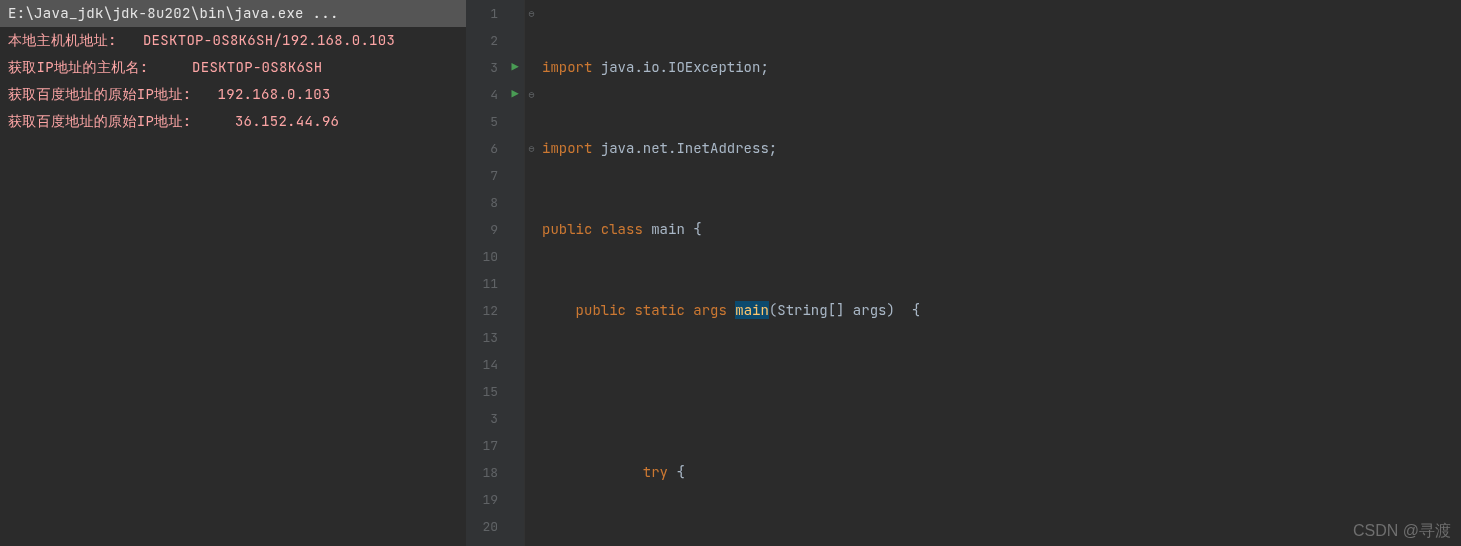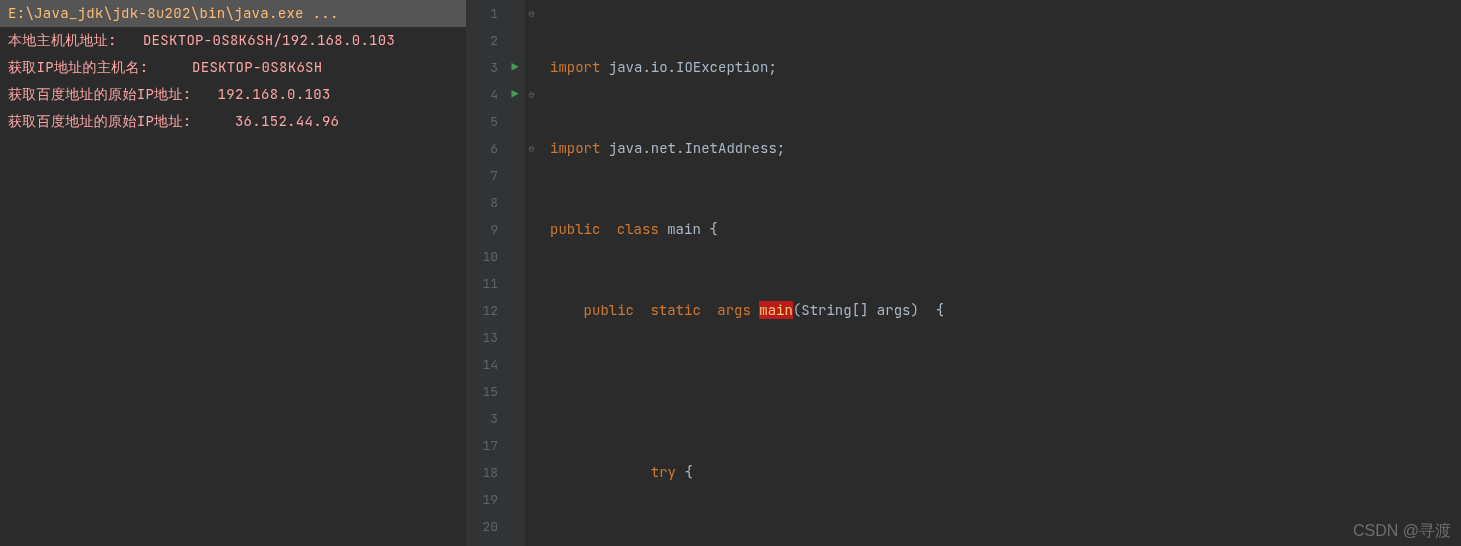--- a/index.html
+++ b/index.html
@@ -19,21 +19,21 @@
     height:100%;
     background:#2b2b2b;
     padding:0;
     overflow:auto;
     line-height:27px;
     letter-spacing:0.3px;
   }
   .console .line { white-space:pre; padding:0 6px 0 8px; color:#fca5a5; }
   .console .line.hdr {
     background:#555555;
-    color:#fdba74;
+    color:#e5e5e5;
   }
   .editor-wrap { flex:1; display:flex; height:100%; background:#2b2b2b; }
   .gutter-numbers {
     width:40px;
     text-align:right;
     padding-top:0;
     color:#606366;
     background:#313335;
     line-height:27px;
     font-size:13px;
@@ -59,24 +59,24 @@
   }
   .gutter-fold div { height:27px; text-align:center; }
   .code {
     flex:1;
     line-height:27px;
     white-space:pre;
     overflow:auto;
     position:relative;
   }
   .code .row { height:27px; padding-left:4px; }
-  .kw { color:#cc7832;margin-left:8px; }
+  .kw { color:#cc7832; }
   .mth { color:#ffc66d; }
   .static-i { color:#a9b7c6; font-style:italic; }
-  .hlname { background:#b91c1c; }
+  .hlname { background:#0c4a6e; }
   .watermark {
     position:absolute;
     right:10px; bottom:4px;
     font-size:16px;
     color:#6e6e6e;
     font-family:sans-serif;
   }
 </style>
 </head>
 <body>

